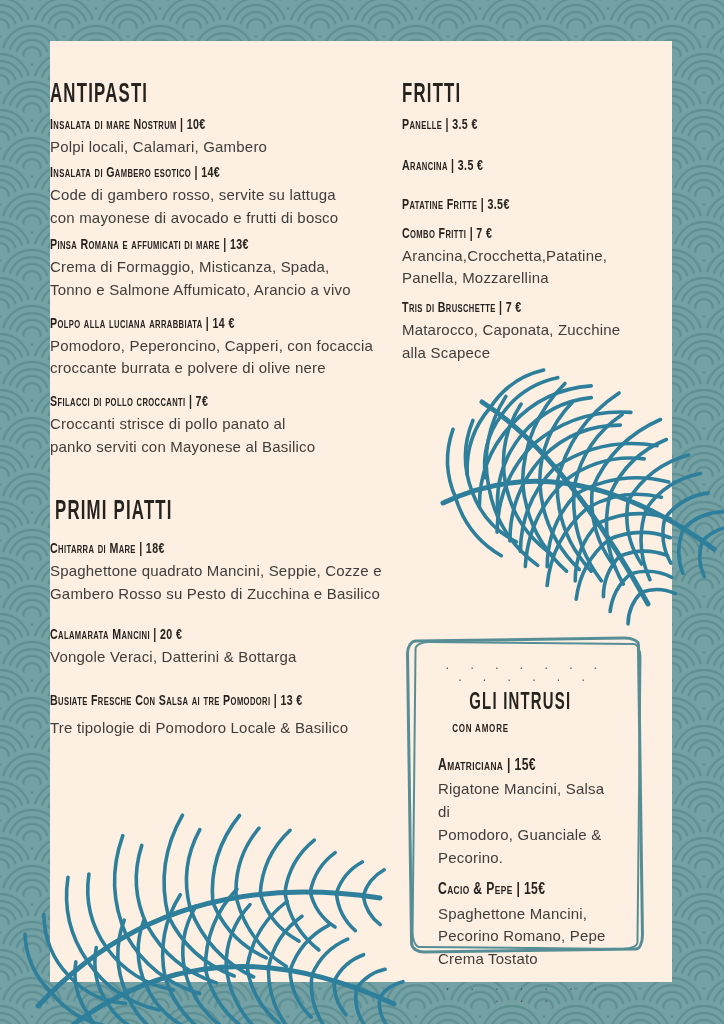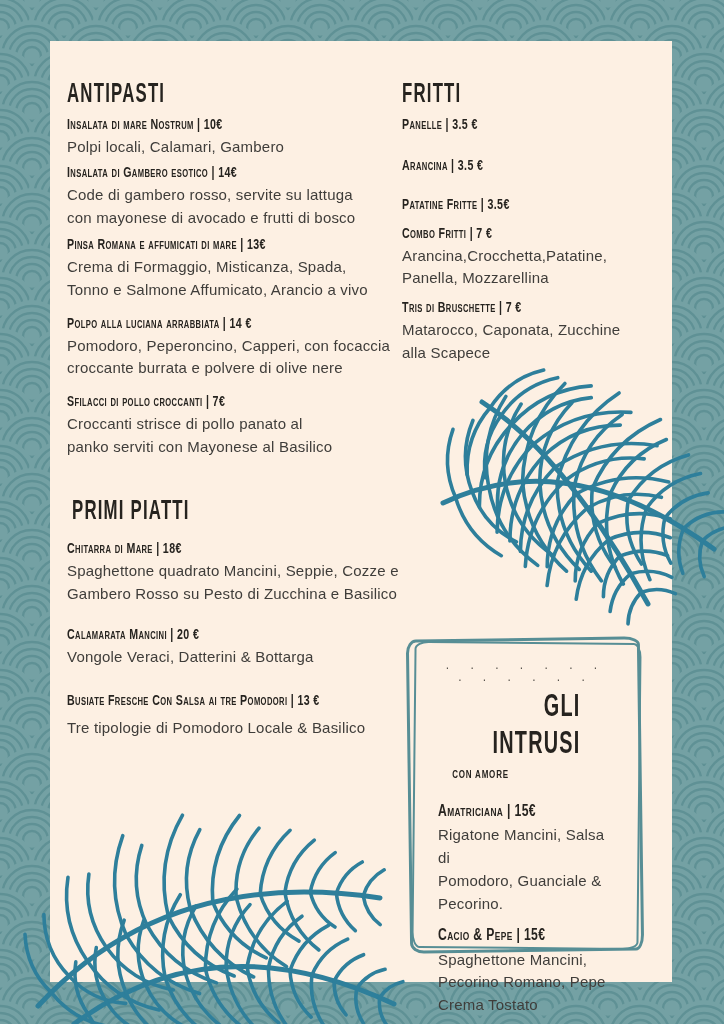--- a/index.html
+++ b/index.html
@@ -5,35 +5,35 @@
   html,body{margin:0;padding:0;}
   body{width:724px;height:1024px;overflow:hidden;font-family:"Liberation Sans",sans-serif;}
   .page{position:relative;width:724px;height:1024px;overflow:hidden;background:var(--teal_border,#74a1a4);}
   .bg{position:absolute;left:0;top:0;z-index:0;}
   .fan-disc{fill:var(--teal_border,#74a1a4);}
   .fan-ring{fill:none;stroke:var(--border_ring,#5f9195);stroke-width:2.4;}
   .panel{position:absolute;left:50px;top:41px;width:622px;height:941px;background:var(--panel_cream,#fdf0e3);z-index:1;}
   .palms{position:absolute;left:0;top:0;z-index:2;pointer-events:none;}
 
   .col{position:absolute;top:37px;}
-  .col.left{left:17px;width:348px;}
+  .col.left{left:0;width:348px;}
   .col.right{left:352px;width:228px;}
 
   .sec{font-size:28px;font-weight:700;letter-spacing:2px;color:var(--heading_text,#26231f);line-height:1.05;white-space:nowrap;}
   .sec>span{display:inline-block;transform:scaleX(.6);transform-origin:0 60%;}
   .it{font-size:14px;font-weight:700;font-variant:small-caps;letter-spacing:.5px;color:var(--heading_text,#26231f);line-height:1.2;white-space:nowrap;}
   .it>span{display:inline-block;transform:scaleX(.76);transform-origin:0 60%;}
   .d{font-size:15px;line-height:1.52;letter-spacing:.2px;color:var(--desc_text,#3f3d3a);white-space:pre-line;margin-top:3px;}
 
   .intrusi{position:absolute;left:358px;top:597px;width:234px;height:314px;}
   .intrusi .b1{position:absolute;inset:0;border:3px solid var(--box_border,#578e95);border-radius:10px 16px 8px 14px/14px 8px 16px 10px;transform:rotate(-.8deg);}
   .intrusi .b2{position:absolute;inset:4px 2px 3px 5px;border:2px solid var(--box_border,#578e95);border-radius:14px 8px 16px 8px/8px 14px 8px 16px;transform:rotate(.6deg);}
   .intrusi .content{position:relative;padding:21px 28px 0 30px;}
   .dots{font-size:12px;letter-spacing:9px;color:#55514b;text-align:center;line-height:1;}
-  .box-title{text-align:right;font-size:32px;font-weight:700;letter-spacing:2px;color:var(--heading_text,#26231f);margin-top:4px;}
+  .box-title{text-align:left;font-size:24px;font-weight:700;letter-spacing:2px;color:var(--heading_text,#26231f);margin-top:4px;}
   .box-title>span{display:inline-block;transform:scaleX(.62);}
   .box-sub{font-size:10px;font-weight:700;letter-spacing:1px;color:var(--heading_text,#26231f);margin-top:8px;padding-right:6px;}
   .box-sub>span{display:inline-block;transform:scaleX(.8);transform-origin:100% 60%;}
   .intrusi .it{font-size:16px;}
   .intrusi .d{margin-top:4px;}
 </style>
 </head>
 <body>
 
 <div class="page">

